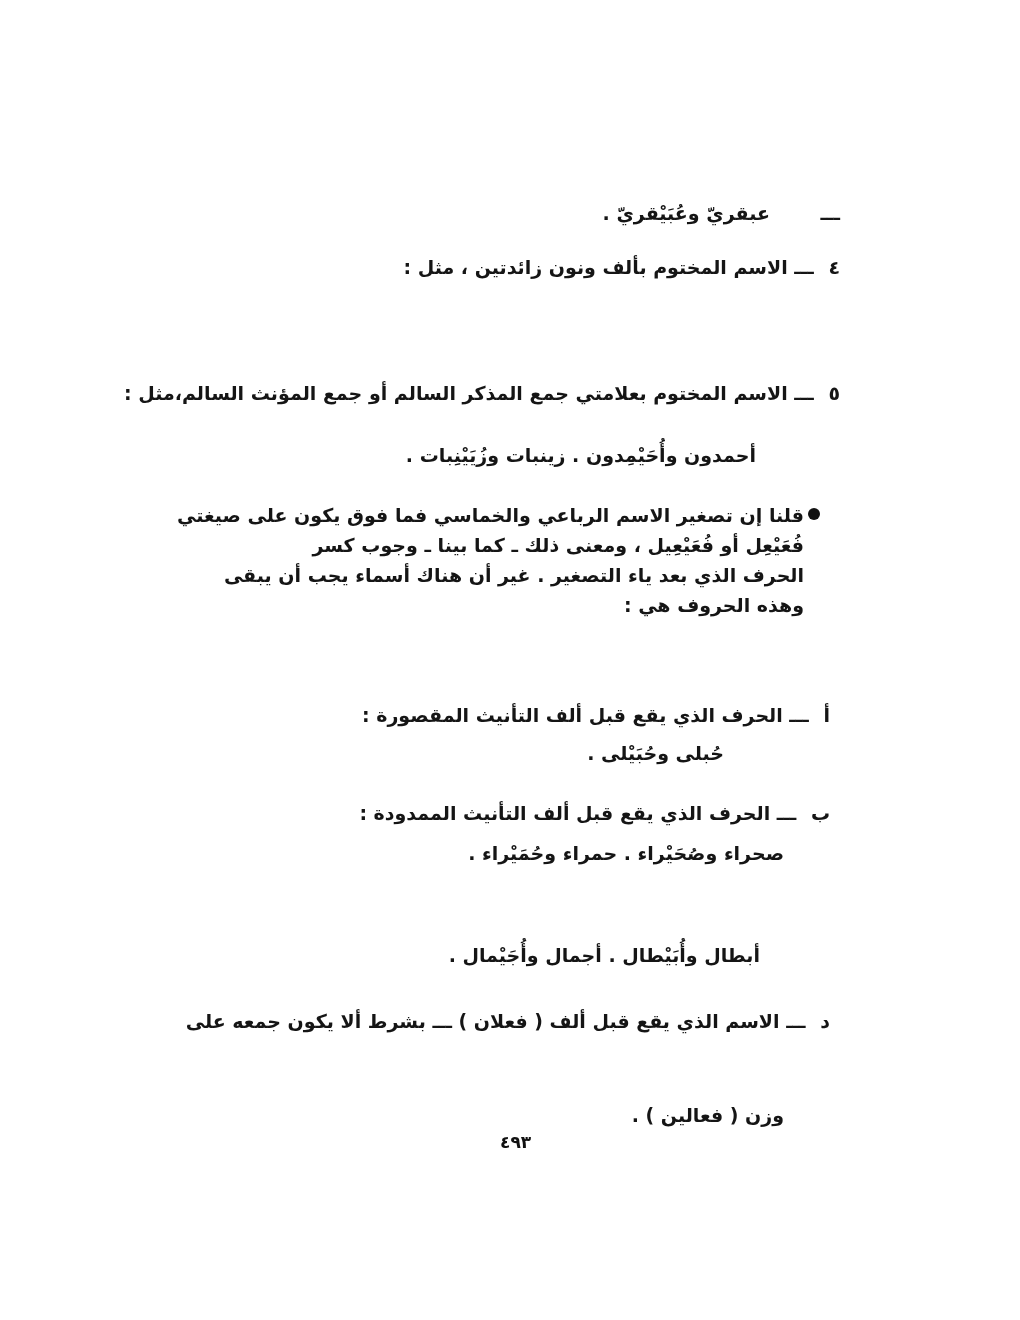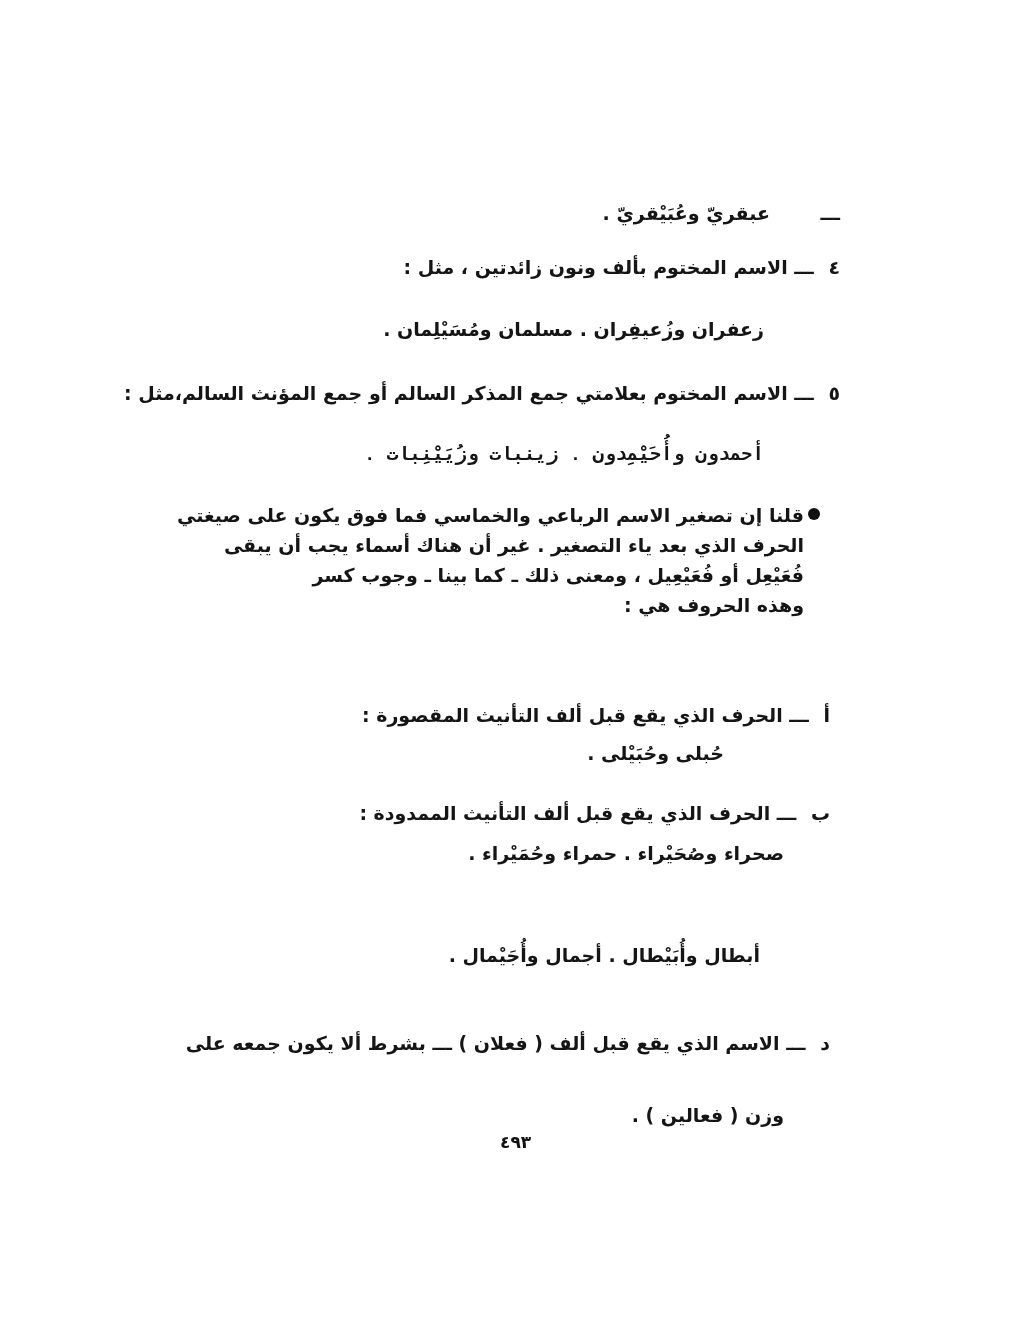--- a/index.html
+++ b/index.html
@@ -34,37 +34,34 @@
 
   <div class="line" style="right:180px; top:200px;">
     <span class="marker">ـــ</span>
     <span style="margin-right:36px;">عبقريّ وعُبَيْقريّ .</span>
   </div>
 
   <div class="line" style="right:180px; top:254px;">
     <span class="marker">٤</span>
     <span>ـــ الاسم المختوم بألف ونون زائدتين ، مثل :</span>
   </div>
-  <div class="line" style="right:256px; top:316px;">
-    <span>زعفران وزُعيفِران .     مسلمان ومُسَيْلِمان .</span>
-  </div>
 
   <div class="line" style="right:180px; top:380px;text-align:center;">
     <span class="marker">٥</span>
     <span>ـــ الاسم المختوم بعلامتي جمع المذكر السالم أو جمع المؤنث السالم،مثل :</span>
   </div>
-  <div class="line" style="right:256px; top:442px;font-family:Liberation Mono, monospace;">
+  <div class="line" style="right:264px; top:442px;">
     <span>أحمدون وأُحَيْمِدون .     زينبات وزُيَيْنِبات .</span>
   </div>
 
   <div class="bullet" style="left:808px; top:508px;"></div>
   <div class="para" style="right:216px; top:500px; width:560px;">
     <span class="pline">قلنا إن تصغير الاسم الرباعي والخماسي فما فوق يكون على صيغتي</span>
+    <span class="pline">فُعَيْعِل أو فُعَيْعِيل ، ومعنى ذلك ـ كما بينا ـ وجوب كسر</span>
     <span class="pline">الحرف الذي بعد ياء التصغير . غير أن هناك أسماء يجب أن يبقى</span>
-    <span class="pline">فُعَيْعِل أو فُعَيْعِيل ، ومعنى ذلك ـ كما بينا ـ وجوب كسر</span>
     <span class="pline">وهذه الحروف هي :</span>
   </div>
 
   <div class="line" style="right:190px; top:702px;">
     <span class="marker">أ</span>
     <span>ـــ الحرف الذي يقع قبل ألف التأنيث المقصورة :</span>
   </div>
   <div class="line" style="right:296px; top:740px;">
     <span>حُبلى وحُبَيْلى .</span>
   </div>
@@ -74,21 +71,21 @@
     <span>ـــ الحرف الذي يقع قبل ألف التأنيث الممدودة :</span>
   </div>
   <div class="line" style="right:236px; top:840px;">
     <span>صحراء وصُحَيْراء . حمراء وحُمَيْراء .</span>
   </div>
 
   <div class="line" style="right:260px; top:942px;">
     <span>أبطال وأُبَيْطال . أجمال وأُجَيْمال .</span>
   </div>
 
-  <div class="line" style="right:190px; top:1008px;margin-top:22px;">
+  <div class="line" style="right:190px; top:1008px;">
     <span class="marker">د</span>
     <span>ـــ الاسم الذي يقع قبل ألف ( فعلان ) ـــ بشرط ألا يكون جمعه على</span>
   </div>
   <div class="line" style="right:236px; top:1102px;">
     <span>وزن ( فعالين ) .</span>
   </div>
 
   <div class="pagenum">٤٩٣</div>
 
 </div>

